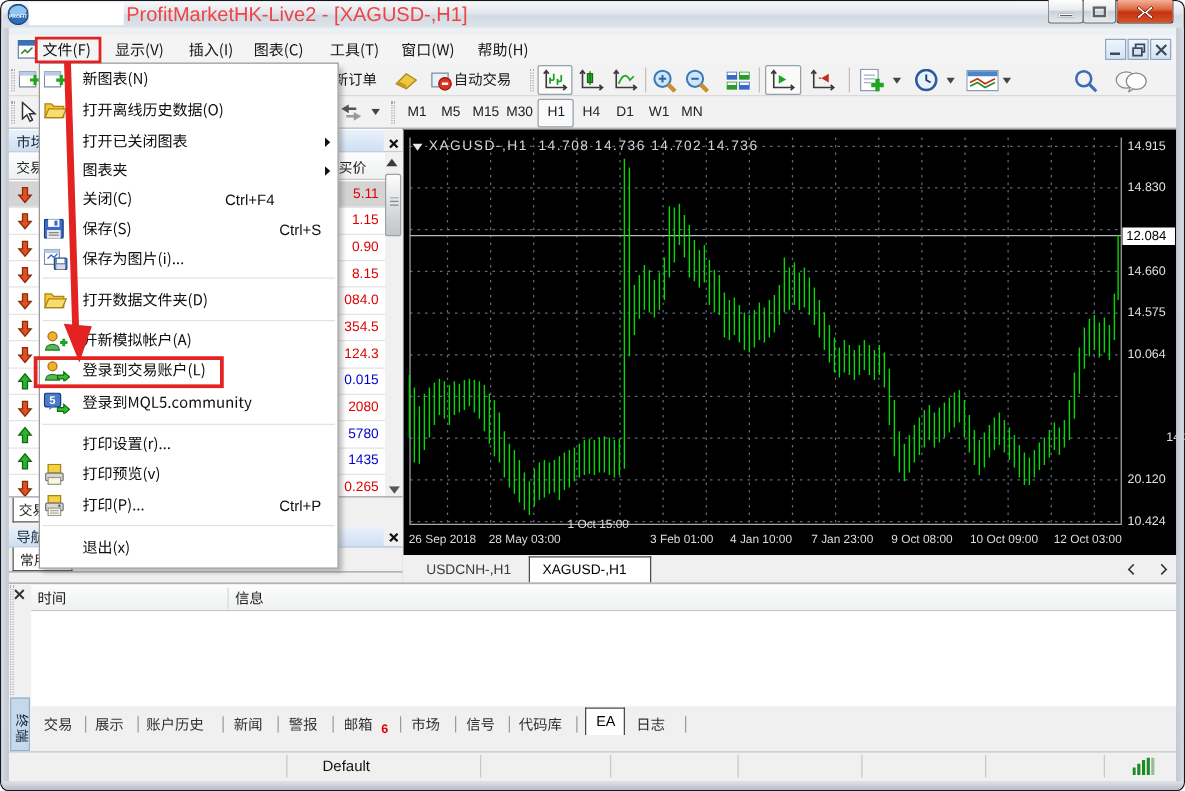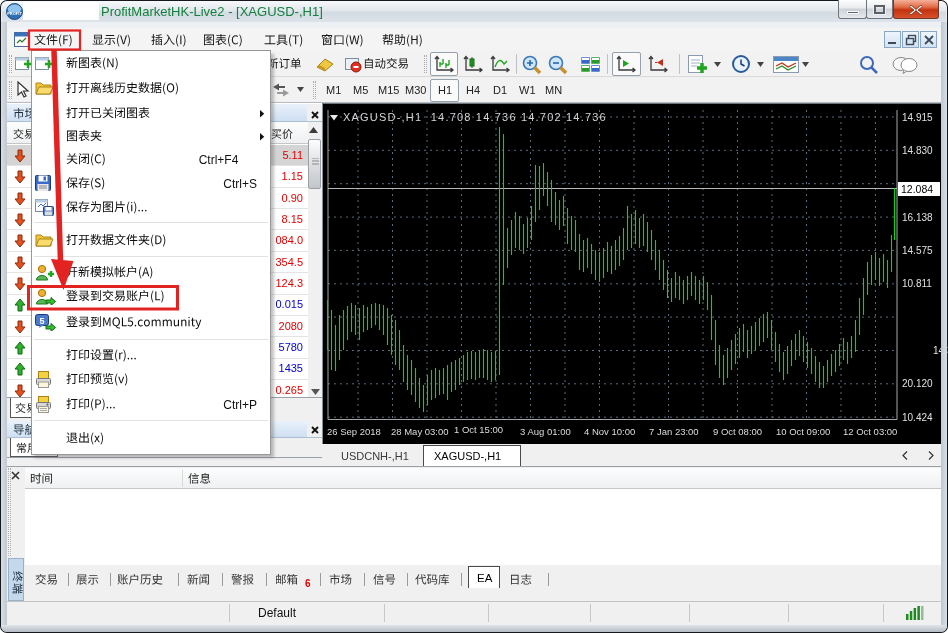--- a/index.html
+++ b/index.html
@@ -7,21 +7,21 @@
 <div class="abs" style="left:0;top:0;width:948px;height:633px;background:#15191e;border-radius:7px"></div>
 <div class="abs" style="left:1px;top:1px;width:946px;height:631px;border-radius:6px;background:linear-gradient(#f0f3f6,#d3dae2 30%,#c4ccd5)"></div>
 <div class="abs" style="left:2px;top:1px;width:944px;height:21px;border-radius:6px 6px 0 0;background:linear-gradient(#f7f9fa,#e3e8ee 45%,#d2dae2 55%,#dde3ea)"></div>
 <svg class="abs" style="left:6px;top:3px" width="17" height="17">
     <circle cx="8.5" cy="8.5" r="8" fill="#2e6fb5"></circle>
     <circle cx="8.5" cy="8.5" r="8" fill="none" stroke="#1a4a80"></circle>
     <path d="M1.5 6 A8 8 0 0 1 15.5 5.5 L14 9 L3 9.5 Z" fill="#8fc4ee"></path>
     <text x="8.5" y="11.5" font-size="4" fill="#fff" text-anchor="middle" font-weight="bold" font-family="Liberation Sans">PROFIT</text>
   </svg>
 <div class="abs" style="left:23px;top:2px;width:76px;height:18px;background:#fff"></div>
-<div class="abs" style="left:101px;top:4px;font-size:13px;color:#15803d">ProfitMarketHK-Live2 - [XAGUSD-,H1]</div>
+<div class="abs" style="left:101px;top:4px;font-size:16px;color:#ef4444">ProfitMarketHK-Live2 - [XAGUSD-,H1]</div>
 <div class="abs" style="left:838px;top:0px;width:29px;height:19px;background:linear-gradient(#fdfdfe,#e8ebee 45%,#ccd2d9 50%,#e6eaee);border:1px solid #6e747c;border-top:none;border-radius:0 0 3px 3px"></div>
 <div class="abs" style="left:847px;top:11px;width:12px;height:3px;background:#5c6167;border:1px solid #fff;box-shadow:0 0 1px #888"></div>
 <div class="abs" style="left:866px;top:0px;width:27px;height:19px;background:linear-gradient(#fdfdfe,#e8ebee 45%,#ccd2d9 50%,#e6eaee);border:1px solid #6e747c;border-top:none;border-radius:0 0 3px 3px"></div>
 <div class="abs" style="left:874px;top:5px;width:11px;height:9px;border:2px solid #5c6167;outline:1px solid #eee"></div>
 <div class="abs" style="left:893px;top:0px;width:46px;height:19px;background:linear-gradient(#f5b09a,#e06a44 40%,#c2330f 55%,#d8512b);border:1px solid #6e3a2a;border-top:none;border-radius:0 0 3px 3px"></div>
 <svg class="abs" style="left:908px;top:3px" width="16" height="14">
     <path d="M3 2 L8 6.5 L13 2 L14.5 3.5 L10 7 L14.5 10.5 L13 12 L8 7.5 L3 12 L1.5 10.5 L6 7 L1.5 3.5 Z" fill="#fff" stroke="#7a2a12" stroke-width="0.8"></path>
   </svg>
 <div class="abs" style="left:7px;top:28px;width:934px;height:597px;background:#f0f0f0"></div>
 <div class="abs" style="left:7px;top:28px;width:934px;height:23px;background:#f4f4f4"></div>
@@ -202,34 +202,34 @@
 <path d="M328 110 V419.5 H897 V110" stroke="#a6a6a6" fill="none"></path>
 <path d="M328 188.5 H897" stroke="#b9b9b9"></path>
 <path d="M327.5 300 V350 M331.5 310 V370 M335.5 325 V371 M339.5 315 V360 M343.5 310 V350 M347.5 306 V340 M351.5 303 V332 M355.5 305 V335 M359.5 308 V340 M363.5 305 V332 M367.5 307 V330 M371.5 304 V328 M375.5 303 V325 M379.5 304 V330 M383.5 305 V335 M387.5 308 V345 M391.5 315 V355 M395.5 320 V365 M399.5 330 V370 M403.5 345 V382 M407.5 355 V390 M411.5 360 V395 M415.5 368 V402 M419.5 378 V408 M423.5 385 V412 M427.5 375 V405 M431.5 370 V400 M435.5 368 V398 M439.5 370 V395 M443.5 368 V394 M447.5 365 V400 M451.5 362 V392 M455.5 360 V390 M459.5 358 V385 M463.5 355 V382 M467.5 352 V380 M471.5 351 V379 M475.5 352 V380 M479.5 350 V378 M483.5 349 V378 M487.5 350 V380 M491.5 352 V382 M495.5 351 V380 M499.5 127 V375 M503.5 134 V285 M507.5 228 V268 M511.5 220 V255 M515.5 212 V248 M519.5 216 V250 M523.5 224 V254 M527.5 218 V248 M531.5 206 V240 M535.5 165 V222 M539.5 166 V210 M543.5 163 V196 M547.5 172 V206 M551.5 180 V222 M555.5 192 V225 M559.5 200 V230 M563.5 196 V226 M567.5 208 V244 M571.5 216 V250 M575.5 220 V252 M579.5 234 V270 M583.5 240 V272 M587.5 238 V268 M591.5 244 V274 M595.5 250 V280 M599.5 252 V282 M603.5 248 V278 M607.5 242 V272 M611.5 246 V274 M615.5 240 V270 M619.5 236 V266 M623.5 228 V260 M627.5 206 V250 M631.5 214 V248 M635.5 210 V244 M639.5 218 V248 M643.5 214 V246 M647.5 222 V252 M651.5 230 V260 M655.5 240 V270 M659.5 250 V280 M663.5 260 V290 M667.5 270 V298 M671.5 278 V302 M675.5 272 V298 M679.5 276 V300 M683.5 280 V304 M687.5 276 V300 M691.5 272 V296 M695.5 276 V300 M699.5 280 V304 M703.5 276 V300 M707.5 282 V310 M711.5 295 V340 M715.5 320 V365 M719.5 345 V378 M723.5 355 V385 M727.5 348 V378 M731.5 340 V370 M735.5 334 V364 M739.5 328 V358 M743.5 324 V352 M747.5 330 V358 M751.5 326 V354 M755.5 322 V350 M759.5 318 V346 M763.5 314 V342 M767.5 312 V338 M771.5 320 V350 M775.5 332 V362 M779.5 344 V372 M783.5 352 V380 M787.5 346 V374 M791.5 340 V366 M795.5 334 V360 M799.5 330 V356 M803.5 336 V362 M807.5 342 V368 M811.5 348 V374 M815.5 356 V382 M819.5 362 V388 M823.5 366 V388 M827.5 360 V382 M831.5 354 V376 M835.5 350 V372 M839.5 344 V366 M843.5 338 V360 M847.5 342 V364 M851.5 336 V358 M855.5 320 V352 M859.5 298 V335 M863.5 278 V315 M867.5 262 V295 M871.5 255 V285 M875.5 252 V280 M879.5 258 V286 M883.5 254 V282 M887.5 260 V288 M891.5 235 V272 M894.5 188 V240" stroke="#00dd00" stroke-width="1.1" fill="none"></path>
 </svg>
 <svg class="abs" style="left:330px;top:114px" width="10" height="8">
     <path d="M0 1 h8 L4 6.5 Z" fill="#e8e8e8"></path>
   </svg>
 <div class="abs" style="left:343px;top:111px;font-size:11px;letter-spacing:1.2px;color:#d4d4d4">XAGUSD-,H1&nbsp; 14.708 14.736 14.702 14.736</div>
 <div class="abs" style="left:902px;top:112px;font-size:10px;color:#e0e0e0">14.915</div>
 <div class="abs" style="left:902px;top:145px;font-size:10px;color:#e0e0e0">14.830</div>
-<div class="abs" style="left:902px;top:212px;font-size:10px;color:#e0e0e0">16.138</div>
+<div class="abs" style="left:902px;top:212px;font-size:10px;color:#e0e0e0">14.660</div>
 <div class="abs" style="left:902px;top:245px;font-size:10px;color:#e0e0e0">14.575</div>
-<div class="abs" style="left:902px;top:278px;font-size:10px;color:#e0e0e0">10.811</div>
+<div class="abs" style="left:902px;top:278px;font-size:10px;color:#e0e0e0">10.064</div>
 <div class="abs" style="left:952px;top:312px;font-size:10px;color:#e0e0e0">14.405</div>
 <div class="abs" style="left:933px;top:345px;font-size:10px;color:#e0e0e0">14.320</div>
 <div class="abs" style="left:902px;top:378px;font-size:10px;color:#e0e0e0">20.120</div>
 <div class="abs" style="left:902px;top:412px;font-size:10px;color:#e0e0e0">10.424</div>
 <div class="abs" style="left:898px;top:181.5px;width:42px;height:14px;background:#fff"></div>
 <div class="abs" style="left:901px;top:183px;font-size:10.5px;color:#000">12.084</div>
 <div class="abs" style="left:327px;top:426px;font-size:9.5px;color:#dcdcdc">26 Sep 2018</div>
 <div class="abs" style="left:391px;top:426px;font-size:9.5px;color:#dcdcdc">28 May 03:00</div>
-<div class="abs" style="left:454px;top:424px;font-size:9.5px;color:#dcdcdc">1 Oct 15:00</div>
-<div class="abs" style="left:520px;top:426px;font-size:9.5px;color:#dcdcdc">3 Aug 01:00</div>
-<div class="abs" style="left:584px;top:426px;font-size:9.5px;color:#dcdcdc">4 Nov 10:00</div>
+<div class="abs" style="left:454px;top:414px;font-size:9.5px;color:#dcdcdc">1 Oct 15:00</div>
+<div class="abs" style="left:520px;top:426px;font-size:9.5px;color:#dcdcdc">3 Feb 01:00</div>
+<div class="abs" style="left:584px;top:426px;font-size:9.5px;color:#dcdcdc">4 Jan 10:00</div>
 <div class="abs" style="left:649px;top:426px;font-size:9.5px;color:#dcdcdc">7 Jan 23:00</div>
 <div class="abs" style="left:713px;top:426px;font-size:9.5px;color:#dcdcdc">9 Oct 08:00</div>
 <div class="abs" style="left:776px;top:426px;font-size:9.5px;color:#dcdcdc">10 Oct 09:00</div>
 <div class="abs" style="left:843px;top:426px;font-size:9.5px;color:#dcdcdc">12 Oct 03:00</div>
 <div class="abs" style="left:322px;top:444px;width:619px;height:22px;background:#f0f0f0"></div>
 <div class="abs" style="left:341px;top:450px;font-size:11px;color:#3a3a3a">USDCNH-,H1</div>
 <div class="abs" style="left:423px;top:445px;width:98px;height:21px;background:#fff;border:1px solid #4a4a4a;border-bottom:none"></div>
 <div class="abs" style="left:434px;top:450px;font-size:11px;color:#000">XAGUSD-,H1</div>
 <svg class="abs" style="left:900px;top:451px" width="40" height="9">
     <path d="M7 0.5 L3 4.5 L7 8.5" fill="none" stroke="#333" stroke-width="1.2"></path>
@@ -453,21 +453,21 @@
   </svg>
 <svg style="position:absolute;left:66.0px;top:127.0px;overflow:visible" width="38" height="18">
     <path transform="translate(0,13.2)" d="M4.5 -3.3C5.5 -3.1 6.7 -2.7 7.4 -2.4L7.7 -3.0C7.1 -3.3 5.8 -3.7 4.9 -3.9ZM3.3 -1.8C5.0 -1.6 7.0 -1.1 8.2 -0.7L8.6 -1.4C7.4 -1.8 5.3 -2.3 3.7 -2.4ZM1.0 -9.6V1.0H1.9V0.5H10.1V1.0H11.0V-9.6ZM1.9 -0.3V-8.7H10.1V-0.3ZM5.0 -8.5C4.4 -7.5 3.3 -6.6 2.3 -6.0C2.5 -5.8 2.8 -5.6 2.9 -5.4C3.3 -5.7 3.7 -6.0 4.0 -6.3C4.4 -5.9 4.8 -5.5 5.3 -5.2C4.3 -4.7 3.2 -4.4 2.1 -4.2C2.2 -4.0 2.4 -3.6 2.5 -3.4C3.7 -3.7 5.0 -4.1 6.1 -4.8C7.1 -4.2 8.2 -3.8 9.4 -3.6C9.5 -3.8 9.7 -4.1 9.9 -4.2C8.8 -4.4 7.8 -4.8 6.8 -5.2C7.7 -5.8 8.5 -6.5 9.0 -7.3L8.5 -7.6L8.3 -7.5H5.2C5.4 -7.8 5.6 -8.0 5.7 -8.2ZM4.5 -6.8 4.6 -6.8H7.7C7.3 -6.4 6.7 -6.0 6.1 -5.6C5.5 -5.9 4.9 -6.3 4.5 -6.8Z M15.0 0.9C15.3 0.8 15.7 0.6 19.1 -0.5C19.0 -0.6 19.0 -1.0 18.9 -1.2L16.0 -0.4V-3.0C16.7 -3.5 17.4 -4.0 17.9 -4.6C18.8 -2.1 20.5 -0.3 23.0 0.6C23.1 0.3 23.4 -0.0 23.6 -0.2C22.4 -0.6 21.4 -1.2 20.6 -1.9C21.3 -2.4 22.2 -3.0 22.9 -3.6L22.2 -4.2C21.6 -3.6 20.8 -3.0 20.1 -2.5C19.5 -3.1 19.1 -3.8 18.8 -4.6H23.2V-5.4H18.4V-6.5H22.3V-7.2H18.4V-8.2H22.8V-9.0H18.4V-10.1H17.5V-9.0H13.3V-8.2H17.5V-7.2H13.9V-6.5H17.5V-5.4H12.8V-4.6H16.8C15.6 -3.6 13.9 -2.7 12.4 -2.2C12.6 -2.0 12.9 -1.7 13.0 -1.5C13.7 -1.7 14.4 -2.0 15.1 -2.4V-0.7C15.1 -0.2 14.8 0.0 14.6 0.1C14.8 0.3 15.0 0.7 15.0 0.9Z M26.1 -6.9C26.6 -6.2 27.0 -5.2 27.1 -4.6L28.0 -4.8C27.8 -5.4 27.4 -6.4 26.9 -7.1ZM32.8 -7.1C32.5 -6.4 32.0 -5.4 31.5 -4.8L32.3 -4.5C32.7 -5.1 33.3 -6.1 33.7 -6.9ZM29.6 -10.1V-8.3H25.1V-7.4H29.6C29.5 -6.3 29.5 -5.3 29.3 -4.4H24.7V-3.5H29.0C28.5 -1.8 27.2 -0.6 24.6 0.2C24.8 0.4 25.0 0.7 25.1 1.0C28.0 0.1 29.4 -1.3 30.0 -3.3C30.9 -1.2 32.5 0.3 34.9 0.9C35.0 0.7 35.2 0.3 35.4 0.1C33.2 -0.4 31.7 -1.7 30.8 -3.5H35.3V-4.4H30.2C30.4 -5.3 30.5 -6.3 30.5 -7.4H34.9V-8.3H30.5L30.5 -10.1Z" fill="#111"></path>
   </svg>
 <svg class="abs" style="left:260px;top:132.5px" width="5" height="8">
     <path d="M0 0 L4.2 3.8 L0 7.6 Z" fill="#111"></path>
   </svg>
 <svg style="position:absolute;left:66.0px;top:150.0px;overflow:visible" width="42" height="18">
     <path transform="translate(0,13.2)" d="M2.7 -9.6C3.2 -9.0 3.7 -8.1 3.9 -7.5H1.5V-6.6H5.5V-5.2C5.5 -4.9 5.5 -4.7 5.5 -4.5H0.8V-3.6H5.3C4.9 -2.3 3.8 -0.9 0.6 0.2C0.8 0.4 1.1 0.7 1.2 0.9C4.3 -0.1 5.6 -1.5 6.2 -2.9C7.2 -1.1 8.7 0.3 10.9 0.9C11.0 0.6 11.3 0.2 11.5 0.0C9.3 -0.5 7.7 -1.8 6.8 -3.6H11.2V-4.5H6.5L6.6 -5.1V-6.6H10.6V-7.5H8.2C8.6 -8.2 9.1 -9.0 9.5 -9.7L8.5 -10.0C8.2 -9.3 7.7 -8.2 7.2 -7.5H3.9L4.7 -8.0C4.5 -8.5 4.0 -9.4 3.4 -10.0Z M13.1 -7.4V1.0H14.0V-7.4ZM13.2 -9.5C13.8 -9.0 14.5 -8.2 14.7 -7.7L15.5 -8.2C15.2 -8.7 14.5 -9.4 13.9 -9.9ZM18.8 -7.8V-6.1H14.9V-5.3H18.2C17.4 -4.0 16.0 -2.7 14.4 -1.9C14.6 -1.7 14.8 -1.4 15.0 -1.3C16.5 -2.1 17.8 -3.2 18.8 -4.5V-1.2C18.8 -1.0 18.7 -1.0 18.5 -1.0C18.3 -1.0 17.6 -1.0 16.9 -1.0C17.0 -0.7 17.2 -0.4 17.2 -0.1C18.2 -0.1 18.8 -0.1 19.2 -0.3C19.6 -0.4 19.7 -0.7 19.7 -1.2V-5.3H21.4V-6.1H19.7V-7.8ZM16.3 -9.4V-8.6H22.1V-0.2C22.1 -0.0 22.0 0.0 21.8 0.0C21.7 0.0 21.1 0.0 20.6 0.0C20.7 0.3 20.8 0.6 20.8 0.9C21.6 0.9 22.2 0.9 22.5 0.7C22.8 0.6 23.0 0.3 23.0 -0.2V-9.4Z M26.9 2.4 27.5 2.1C26.5 0.3 26.0 -1.7 26.0 -3.7C26.0 -5.8 26.5 -7.8 27.5 -9.5L26.9 -9.8C25.8 -8.0 25.1 -6.1 25.1 -3.7C25.1 -1.4 25.8 0.6 26.9 2.4Z M32.6 0.2C33.7 0.2 34.6 -0.3 35.3 -1.1L34.7 -1.8C34.1 -1.2 33.5 -0.8 32.6 -0.8C30.9 -0.8 29.9 -2.2 29.9 -4.4C29.9 -6.6 31.0 -8.0 32.7 -8.0C33.4 -8.0 34.0 -7.6 34.5 -7.2L35.1 -7.9C34.6 -8.4 33.7 -9.0 32.7 -9.0C30.4 -9.0 28.8 -7.2 28.8 -4.4C28.8 -1.5 30.4 0.2 32.6 0.2Z M36.9 2.4C38.0 0.6 38.7 -1.4 38.7 -3.7C38.7 -6.1 38.0 -8.0 36.9 -9.8L36.2 -9.5C37.2 -7.8 37.8 -5.8 37.8 -3.7C37.8 -1.7 37.2 0.3 36.2 2.1Z" fill="#111"></path>
   </svg>
-<div class="abs" style="left:180px;top:153px;width:77px;text-align:center;font-size:12px;color:#111">Ctrl+F4</div>
+<div class="abs" style="left:180px;top:153px;width:77px;text-align:left;font-size:12px;color:#111">Ctrl+F4</div>
 <svg style="position:absolute;left:66.0px;top:174.0px;overflow:visible" width="41" height="18">
     <path transform="translate(0,13.2)" d="M5.4 -8.7H9.9V-6.5H5.4ZM4.6 -9.5V-5.7H7.2V-4.2H3.7V-3.4H6.6C5.8 -2.1 4.6 -0.9 3.3 -0.3C3.5 -0.1 3.8 0.2 3.9 0.4C5.1 -0.3 6.3 -1.5 7.2 -2.8V1.0H8.1V-2.8C8.9 -1.5 10.0 -0.2 11.1 0.5C11.3 0.2 11.6 -0.1 11.8 -0.3C10.6 -0.9 9.4 -2.1 8.6 -3.4H11.4V-4.2H8.1V-5.7H10.8V-9.5ZM3.3 -10.0C2.6 -8.2 1.5 -6.4 0.3 -5.3C0.4 -5.1 0.7 -4.6 0.8 -4.4C1.2 -4.8 1.7 -5.4 2.1 -6.0V0.9H2.9V-7.3C3.4 -8.1 3.8 -8.9 4.2 -9.8Z M19.4 -4.2V-3.2H16.0V-2.4H19.4V-0.1C19.4 0.0 19.3 0.1 19.1 0.1C18.9 0.1 18.2 0.1 17.4 0.1C17.5 0.3 17.6 0.7 17.7 0.9C18.7 0.9 19.4 0.9 19.8 0.8C20.2 0.7 20.3 0.4 20.3 -0.1V-2.4H23.5V-3.2H20.3V-3.9C21.1 -4.4 22.1 -5.2 22.7 -5.9L22.2 -6.3L22.0 -6.3H17.0V-5.5H21.1C20.6 -5.0 20.0 -4.5 19.4 -4.2ZM16.6 -10.1C16.5 -9.6 16.3 -9.0 16.1 -8.5H12.8V-7.6H15.7C15.0 -6.0 13.8 -4.4 12.4 -3.4C12.5 -3.2 12.7 -2.8 12.8 -2.6C13.3 -3.0 13.8 -3.4 14.3 -3.8V0.9H15.2V-4.9C15.8 -5.8 16.3 -6.7 16.7 -7.6H23.3V-8.5H17.1C17.3 -9.0 17.4 -9.4 17.5 -9.9Z M26.9 2.4 27.5 2.1C26.5 0.3 26.0 -1.7 26.0 -3.7C26.0 -5.8 26.5 -7.8 27.5 -9.5L26.9 -9.8C25.8 -8.0 25.1 -6.1 25.1 -3.7C25.1 -1.4 25.8 0.6 26.9 2.4Z M31.7 0.2C33.5 0.2 34.7 -0.9 34.7 -2.3C34.7 -3.6 33.9 -4.2 32.9 -4.7L31.6 -5.2C30.9 -5.5 30.2 -5.8 30.2 -6.7C30.2 -7.5 30.8 -8.0 31.8 -8.0C32.6 -8.0 33.3 -7.7 33.8 -7.2L34.4 -7.9C33.8 -8.5 32.9 -9.0 31.8 -9.0C30.2 -9.0 29.0 -8.0 29.0 -6.6C29.0 -5.3 30.0 -4.7 30.8 -4.4L32.1 -3.8C32.9 -3.4 33.6 -3.2 33.6 -2.2C33.6 -1.4 32.9 -0.8 31.7 -0.8C30.8 -0.8 29.9 -1.2 29.3 -1.9L28.6 -1.1C29.4 -0.3 30.5 0.2 31.7 0.2Z M36.4 2.4C37.5 0.6 38.2 -1.4 38.2 -3.7C38.2 -6.1 37.5 -8.0 36.4 -9.8L35.7 -9.5C36.7 -7.8 37.3 -5.8 37.3 -3.7C37.3 -1.7 36.7 0.3 35.7 2.1Z" fill="#111"></path>
   </svg>
 <svg class="abs" style="left:35px;top:175px" width="17" height="16">
     <rect x="0.5" y="0.5" width="15" height="15" rx="1" fill="#3a6ac8" stroke="#1a3a7a"></rect>
     <rect x="3.5" y="0.5" width="9" height="6" fill="#fff"></rect>
     <rect x="8.5" y="1.5" width="2.5" height="4" fill="#3a6ac8"></rect>
     <rect x="2.5" y="9" width="11" height="7" fill="#e8e8e8"></rect>
     <path d="M4 11 h8 M4 13 h8" stroke="#888"></path>
   </svg>

